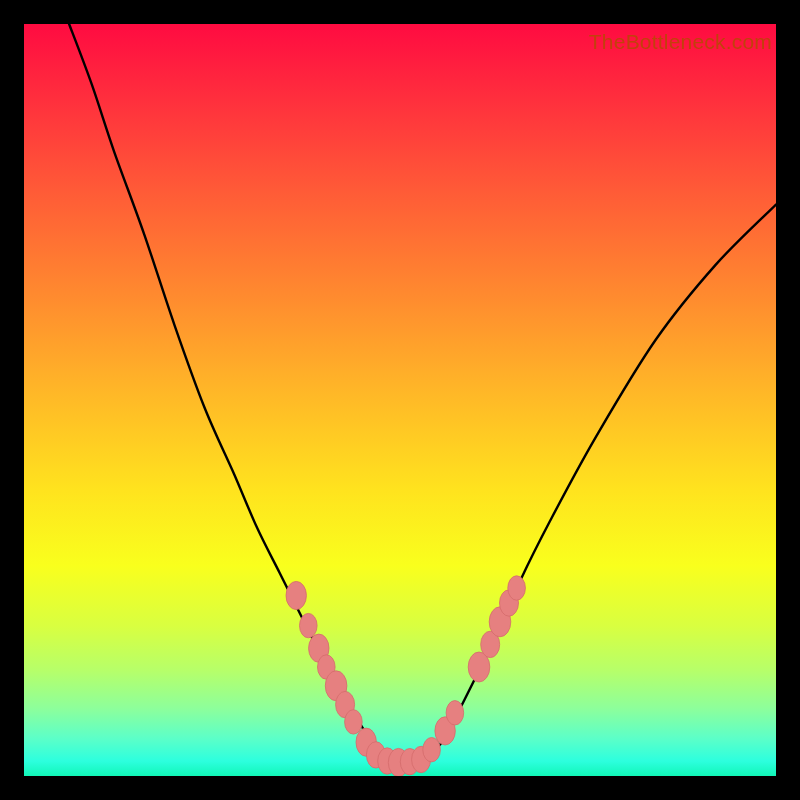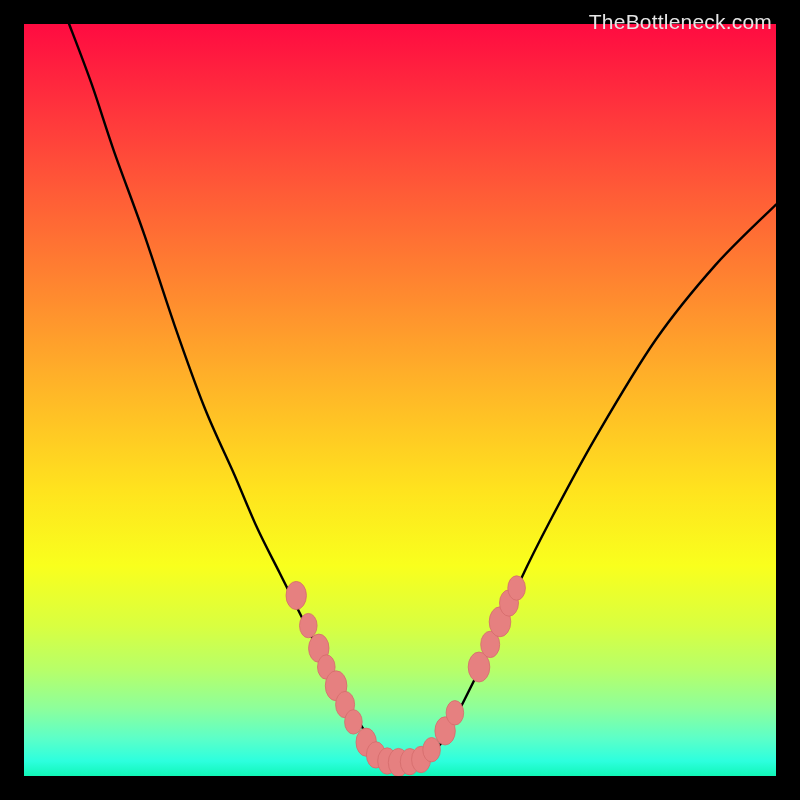--- a/index.html
+++ b/index.html
@@ -38,23 +38,23 @@
       #d9ff40 80%,
       #b6ff6a 86%,
       #8dff9b 91%,
       #5cffc8 95%,
       #2dffde 98%,
       #11f7b8 100%
     );
   }
   .label-watermark {
     position: absolute;
-    top: 10px;
+    top: 30px;
     right: 28px;
-    color: #e5e5e5;
+    color: #c2410c;
     font-size: 21px;
     font-weight: 500;
     letter-spacing: 0.2px;
     user-select: none;
   }
   svg.overlay {
     position: absolute;
     top: 24px;
     left: 24px;
     width: 752px;

